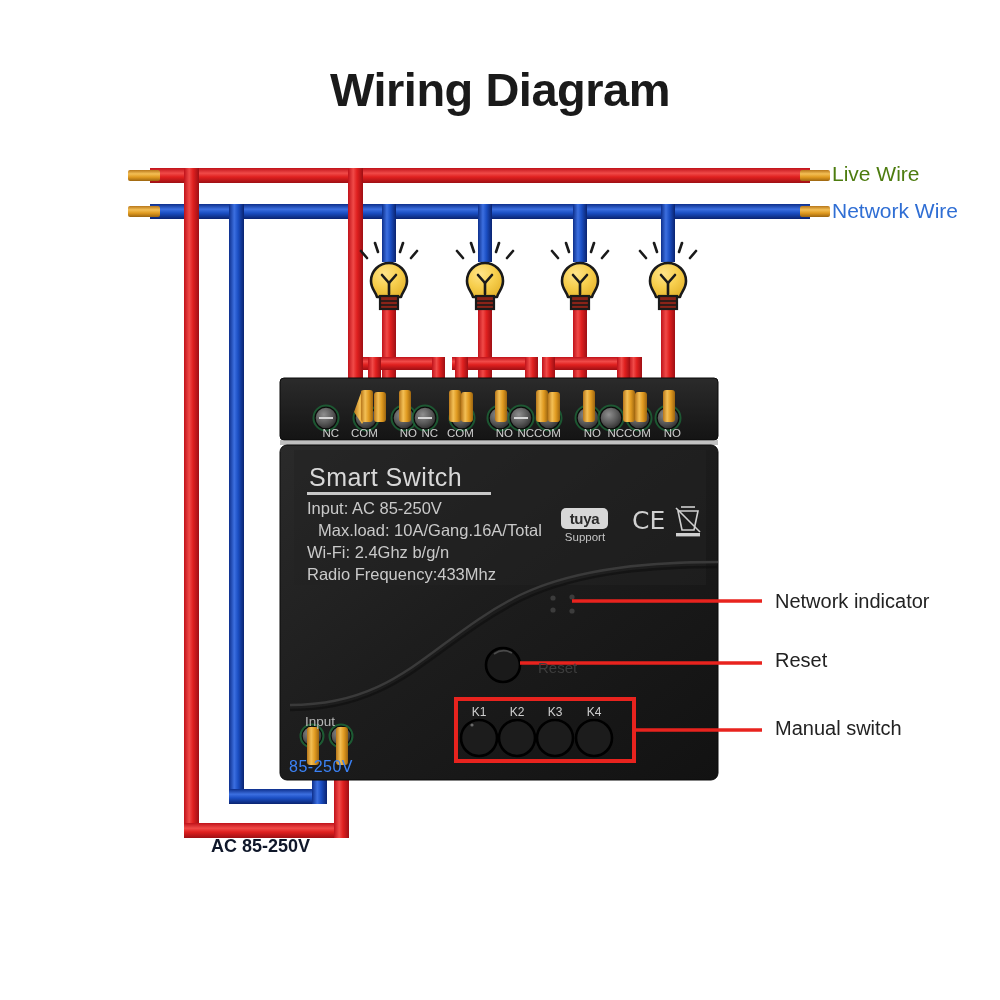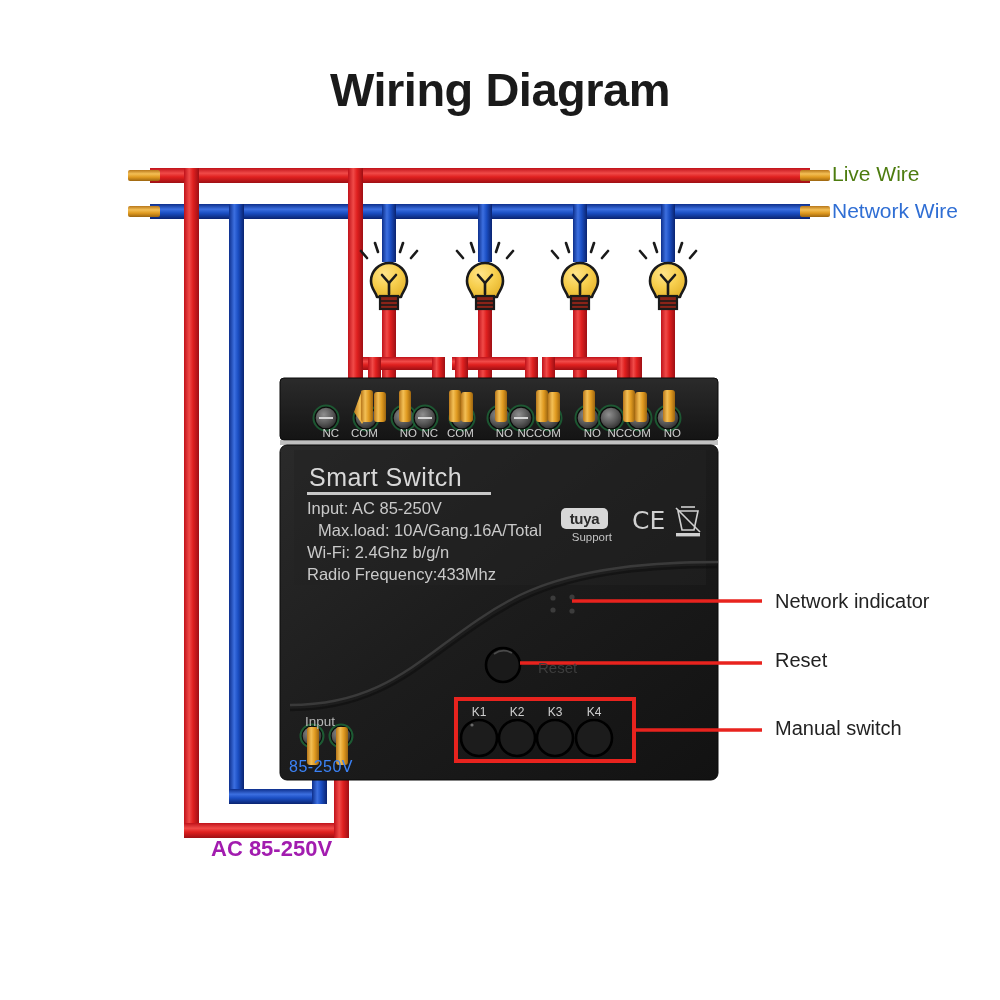--- a/index.html
+++ b/index.html
@@ -58,23 +58,23 @@
     white-space: nowrap;
   }
   #callout-network-label { left: 775px; top: 590px; }
   #callout-reset-label   { left: 775px; top: 649px; }
   #callout-manual-label  { left: 775px; top: 717px; }
 
   #ac-input-label {
     position: absolute;
     left: 211px;
     top: 836px;
-    font-size: 22px;
+    font-size: 18px;
     font-weight: bold;
-    color: #a21caf;
+    color: #0f172a;
     white-space: nowrap;
   }
 
   
   .dev-text {
     position: absolute;
     color: #c9c9c9;
     white-space: nowrap;
     text-align: right;
   }
@@ -111,21 +111,21 @@
     font-weight: bold;
     line-height: 21px;
     text-align: center;
     letter-spacing: -0.3px;
   }
   #tuya-support {
     position: absolute;
     left: 558px;
     top: 531px;
     width: 54px;
-    text-align: right;
+    text-align: center;
     font-size: 11.5px;
     color: #c4c4c4;
   }
   #ce-mark {
     position: absolute;
     left: 632px;
     top: 506px;
     font-size: 25px;
     color: #d0d0d0;
     font-family: "DejaVu Sans", sans-serif;

